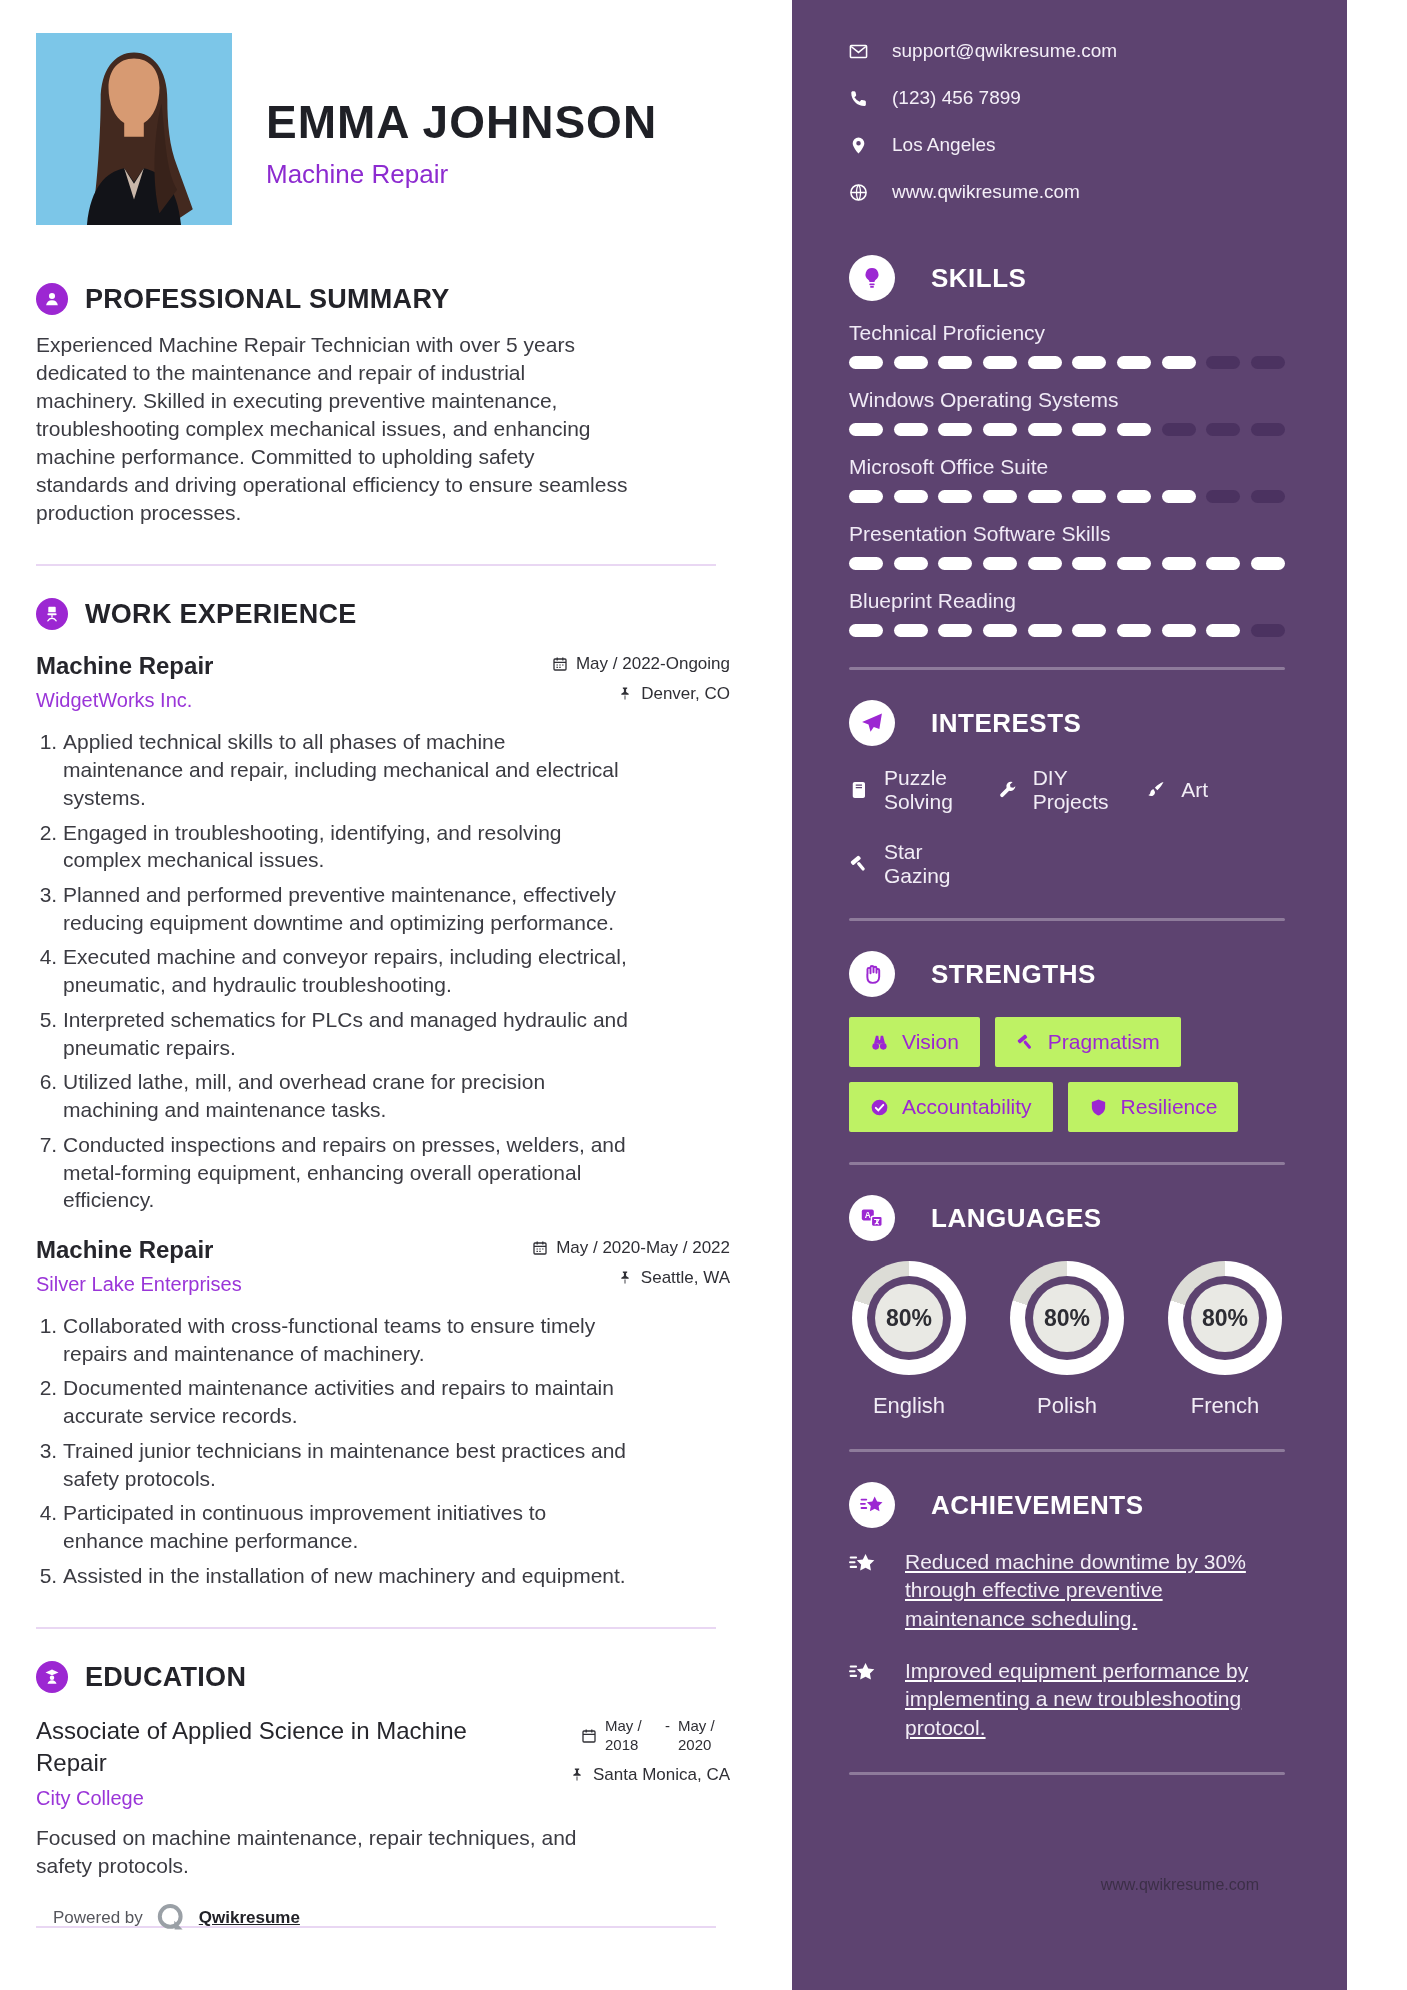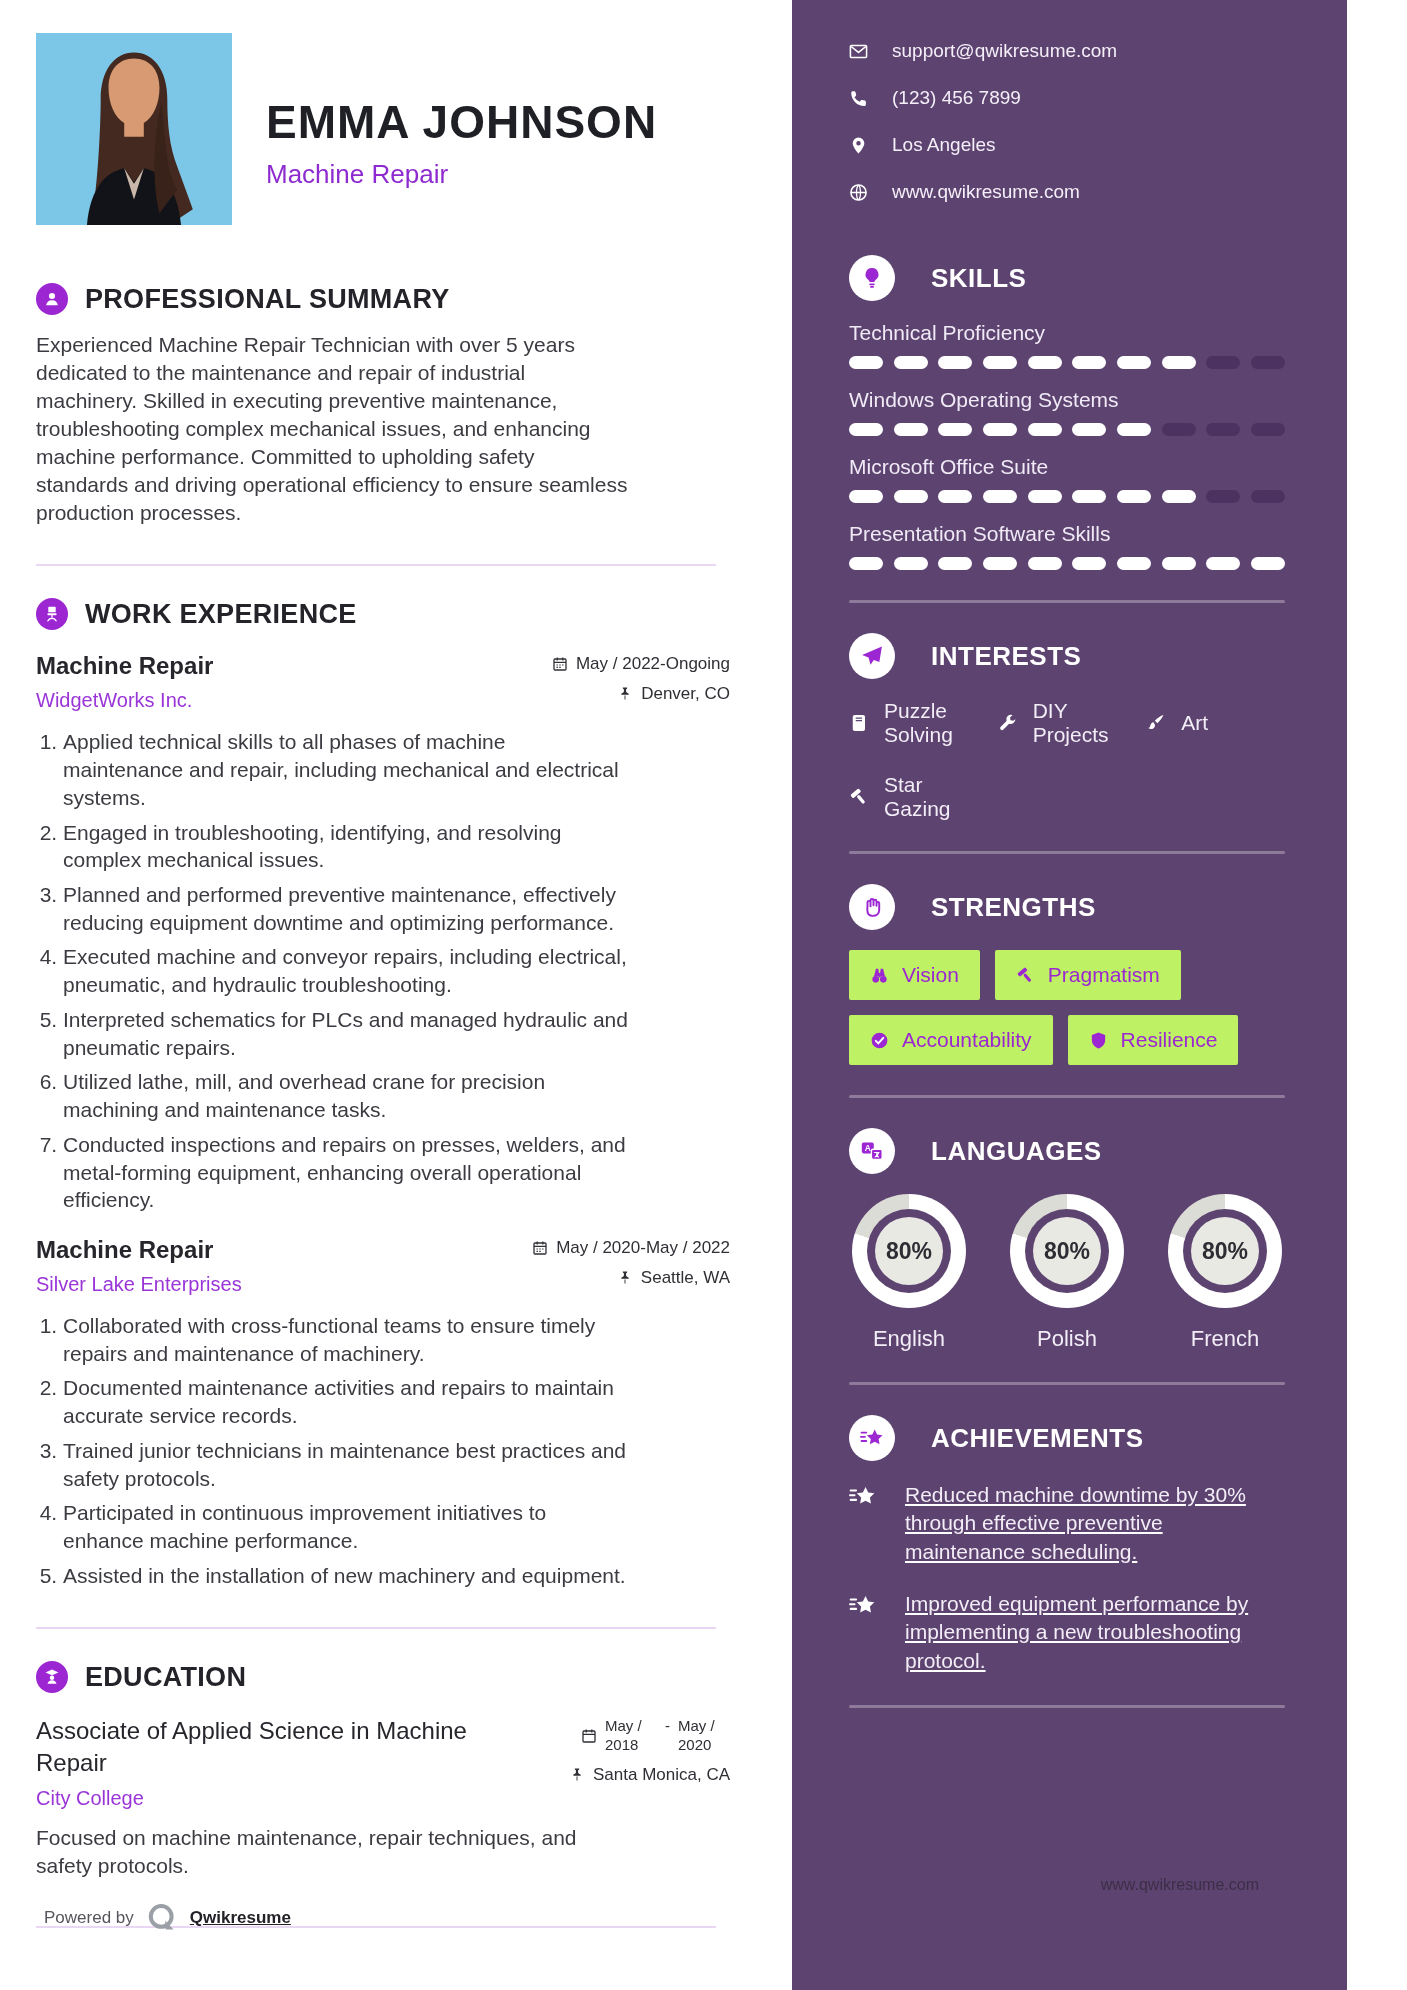--- a/index.html
+++ b/index.html
@@ -37,21 +37,21 @@
   .edu-dates { display:flex; gap:8px; }
   .edu-d { width:52px; font-size:15px; line-height:1.25; color:#2f2f35; }
   .edu-dash { font-size:15px; color:#2f2f35; }
 
   ol.bullets { margin:16px 0 0 0; padding-left:27px; max-width:592px; }
   ol.bullets li { font-size:21px; line-height:1.32; color:#3b3b42; margin-bottom:7px; }
 
   .edu-degree { font-size:24px; font-weight:500; color:#26262c; max-width:450px; line-height:1.3; }
   .edu-desc { margin-top:14px; font-size:21px; line-height:1.33; color:#3b3b42; max-width:580px; }
 
-  .footer { position:absolute; left:44px; bottom:56px; display:flex; align-items:center; gap:12px; }
+  .footer { position:absolute; left:53px; bottom:56px; display:flex; align-items:center; gap:12px; }
   .powered { font-size:17px; color:#55565c; }
   .qlogo svg { width:32px; height:32px; display:block; }
   .brand { font-size:17px; font-weight:700; color:#222228; text-decoration:underline; }
 
   
   .sidebar { width:555px; height:100%; background:#5d4370; color:#ffffff; padding:40px 62px 30px 57px; position:relative; overflow:hidden; }
   .contact { display:flex; flex-direction:column; gap:25px; margin-bottom:52px; }
   .contact-row { display:flex; align-items:center; gap:24px; font-size:19px; color:#f4eff8; }
   .contact-row svg { width:19px; height:19px; color:#ffffff; flex-shrink:0; }
 
@@ -373,20 +373,35 @@
               <span class="dash"></span>
               <span class="dash"></span>
               <span class="dash"></span>
               <span class="dash"></span>
               <span class="dash"></span>
               <span class="dash"></span>
               <span class="dash"></span>
               <span class="dash"></span>
             </div>
           </div>
+          <div class="skill">
+            <div class="skill-name">Blueprint Reading</div>
+            <div class="dashes">
+              <span class="dash"></span>
+              <span class="dash"></span>
+              <span class="dash"></span>
+              <span class="dash"></span>
+              <span class="dash"></span>
+              <span class="dash"></span>
+              <span class="dash"></span>
+              <span class="dash"></span>
+              <span class="dash"></span>
+              <span class="dash empty"></span>
+            </div>
+          </div>
         </div>
     </div>
 
     <div class="s-divider"></div>
 
     <div>
       <div class="side-sec-head">
         <span class="side-icon">
           <svg viewBox="0 0 16 16" fill="currentColor">
               <path d="M14.6 1.6L1.4 7.4l4.3 1.6 1.3 4.8 2.2-3.2 3.7 1.4z"></path>

